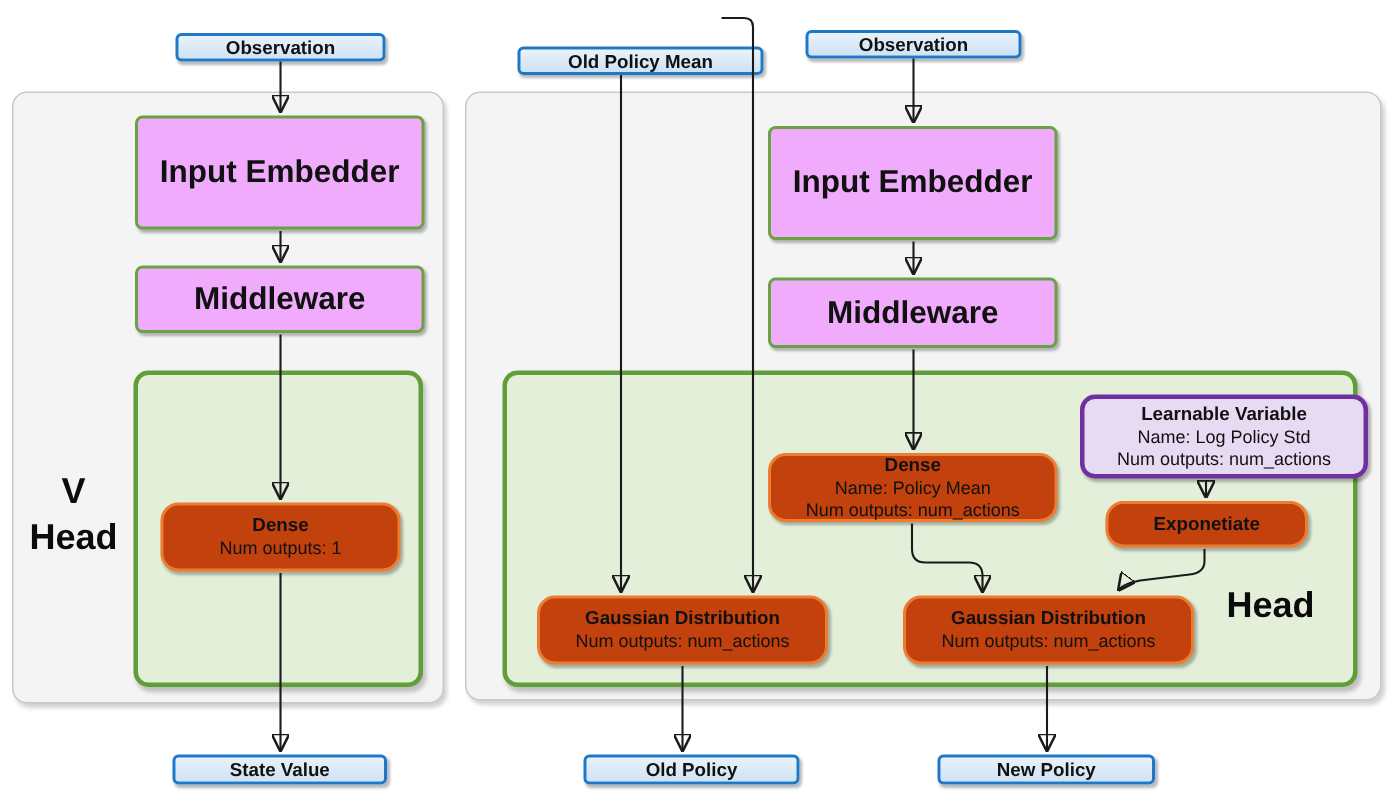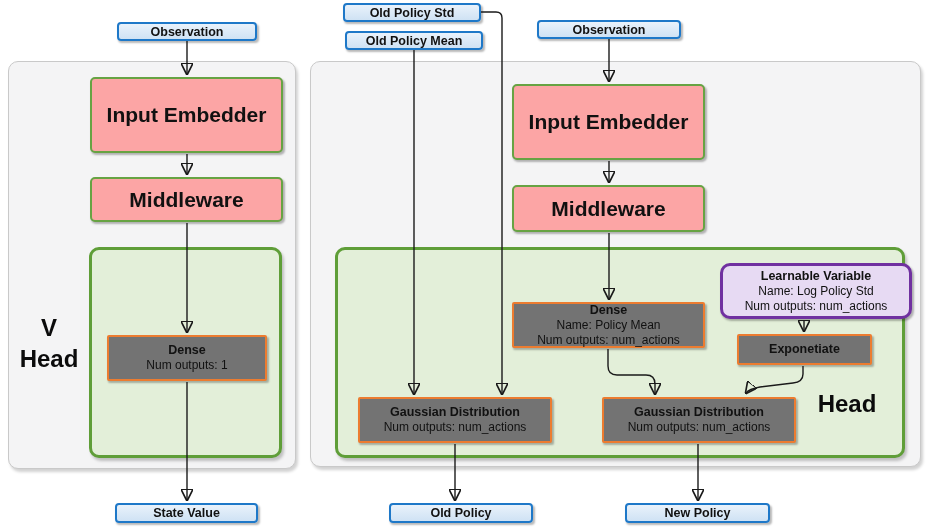--- a/index.html
+++ b/index.html
@@ -10,25 +10,25 @@
   .panel { position:absolute; background:#f4f4f5; border:1px solid #c9c9c9;
            border-radius:10px; box-shadow:2px 3px 3px rgba(0,0,0,0.18); z-index:1; }
 
   .green-container { position:absolute; background:#e3efd9; border:3px solid #5f9e38;
            border-radius:10px; box-shadow:2px 3px 3px rgba(0,0,0,0.22); z-index:2; }
 
   .box { position:absolute; display:flex; flex-direction:column; align-items:center;
          justify-content:center; text-align:center; z-index:3;
          box-shadow:1.5px 2px 2px rgba(0,0,0,0.28); color:#111; }
 
-  .box-green { background:#fca5a5; border:2px solid #67a343; border-radius:5px;
+  .box-green { background:#f0abfc; border:2px solid #67a343; border-radius:5px;
                font-size:21px; font-weight:bold; }
   .box-blue  { background:linear-gradient(#e9f2fb,#cfe2f4); border:2px solid #1e78c8;
                border-radius:4px; font-size:12.5px; font-weight:bold; }
-  .box-orange{ background:#737373; border:2px solid #ec7c30; border-radius:2px;
+  .box-orange{ background:#c2410c; border:2px solid #ec7c30; border-radius:12px;
                font-size:12px; line-height:15px; }
   .box-purple{ background:#e7daf3; border:3px solid #7030a0; border-radius:10px;
                font-size:12px; line-height:15px; }
   .box-title { font-weight:bold; font-size:12.5px; }
   .box-line  { font-weight:normal; }
 
   .head-label { position:absolute; z-index:3; text-align:center; font-weight:bold;
                 font-size:24px; line-height:31px; color:#0b0b0b; }
 
   #connectors { position:absolute; left:0; top:0; z-index:4; pointer-events:none; }
@@ -49,24 +49,21 @@
     <div>V</div>
     <div>Head</div>
   </div>
   <div class="head-label" style="left:802px; top:388px; width:90px;">
     <div>Head</div>
   </div>
 
   <div class="box box-blue" style="left:117px; top:22px; width:140px; height:19px;">
     <span>Observation</span>
   </div>
-  <div class="box box-blue" style="left:343px; top:3px; width:138px; height:19px;">
-    <span>Old Policy Std</span>
-  </div>
-  <div class="box box-blue" style="left:345px; top:31px; width:138px; height:19px;">
+  <div class="box box-blue" style="left:345px; top:31px; width:164px; height:19px;">
     <span>Old Policy Mean</span>
   </div>
   <div class="box box-blue" style="left:537px; top:20px; width:144px; height:19px;">
     <span>Observation</span>
   </div>
   <div class="box box-blue" style="left:115px; top:503px; width:143px; height:20px;">
     <span>State Value</span>
   </div>
   <div class="box box-blue" style="left:389px; top:503px; width:144px; height:20px;">
     <span>Old Policy</span>

